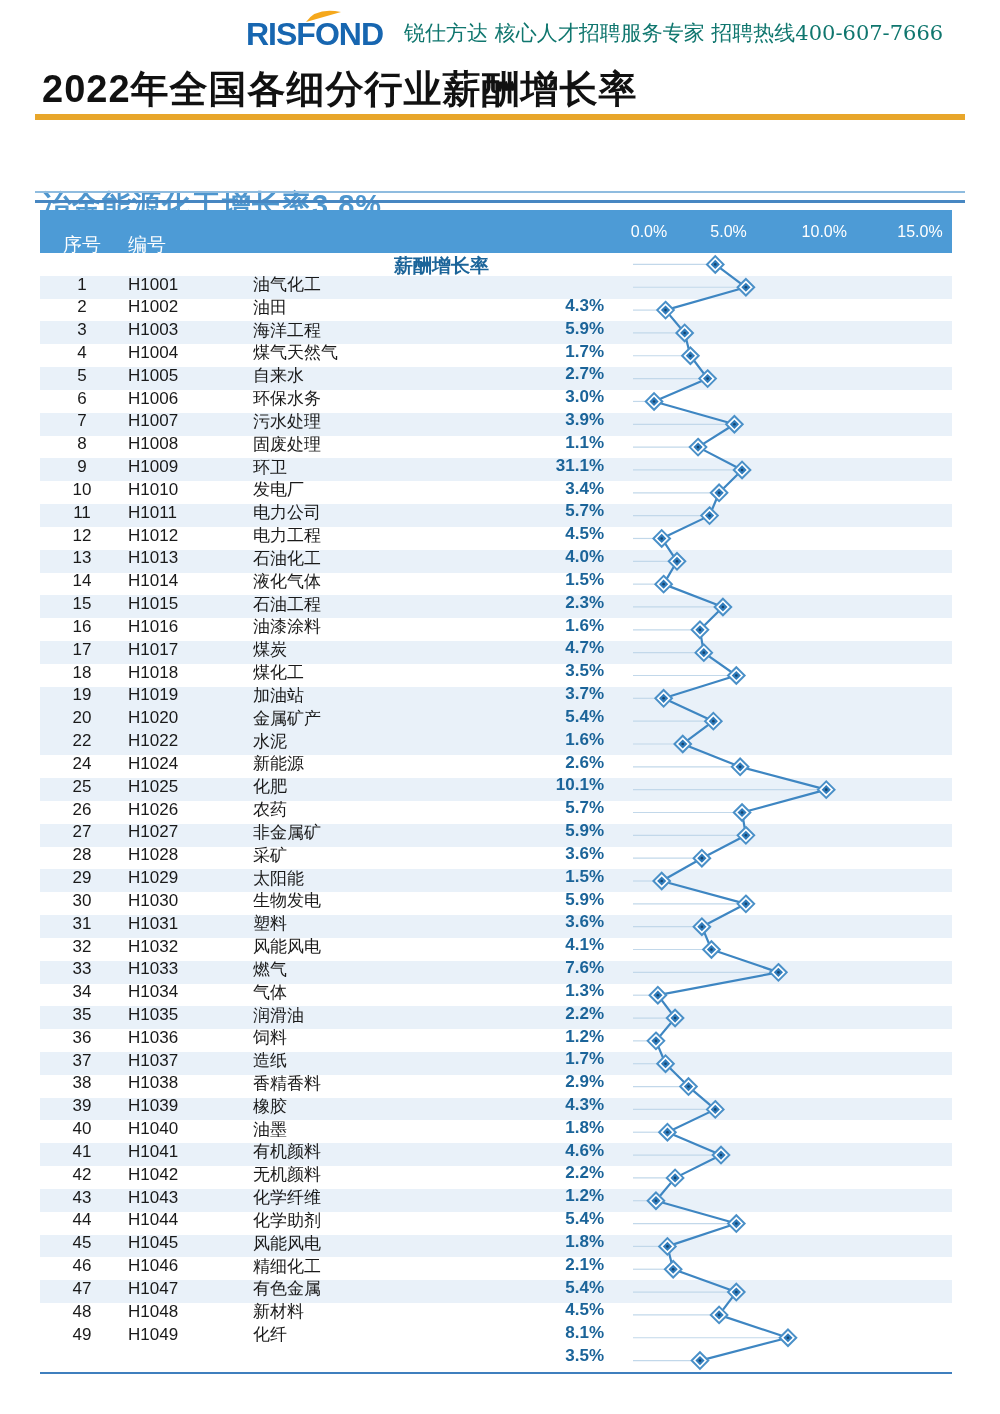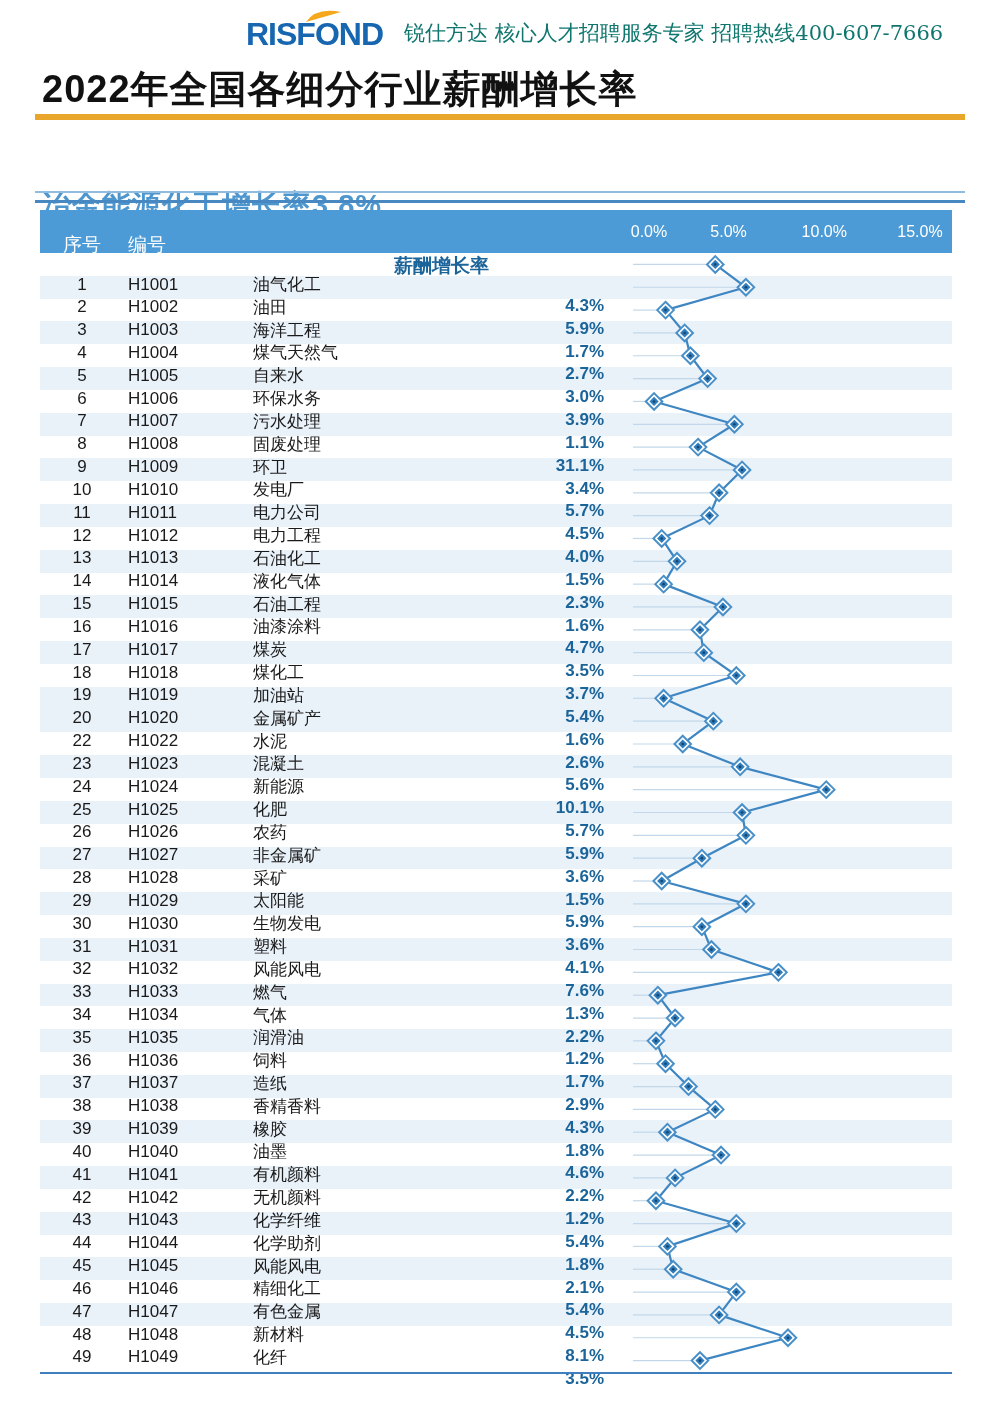--- a/index.html
+++ b/index.html
@@ -230,27 +230,20 @@
           <div class="c-code">H1020</div>
           <div class="c-industry">金属矿产</div>
           <div class="c-rate">1.6%</div>
           <div></div>
         </div>
         <div class="trow grid-cols alt">
           <div class="c-no">22</div>
           <div class="c-code">H1022</div>
           <div class="c-industry">水泥</div>
           <div class="c-rate">2.6%</div>
-          <div></div>
-        </div>
-        <div class="trow grid-cols">
-          <div class="c-no">23</div>
-          <div class="c-code">H1023</div>
-          <div class="c-industry">混凝土</div>
-          <div class="c-rate">5.6%</div>
           <div></div>
         </div>
         <div class="trow grid-cols alt">
           <div class="c-no">24</div>
           <div class="c-code">H1024</div>
           <div class="c-industry">新能源</div>
           <div class="c-rate">10.1%</div>
           <div></div>
         </div>
         <div class="trow grid-cols">

